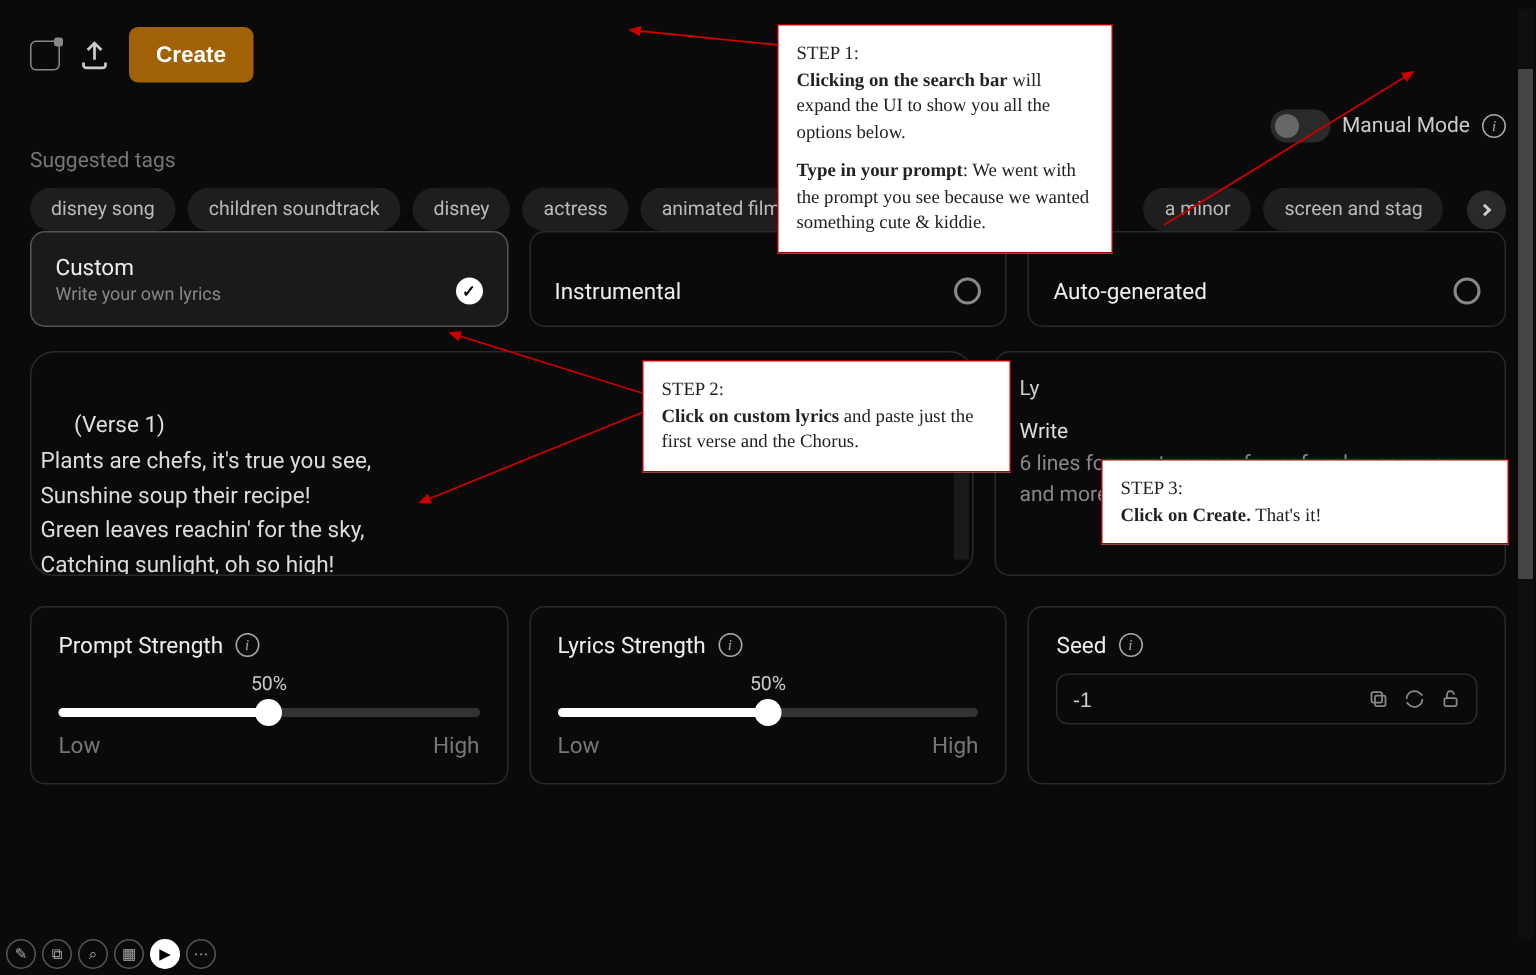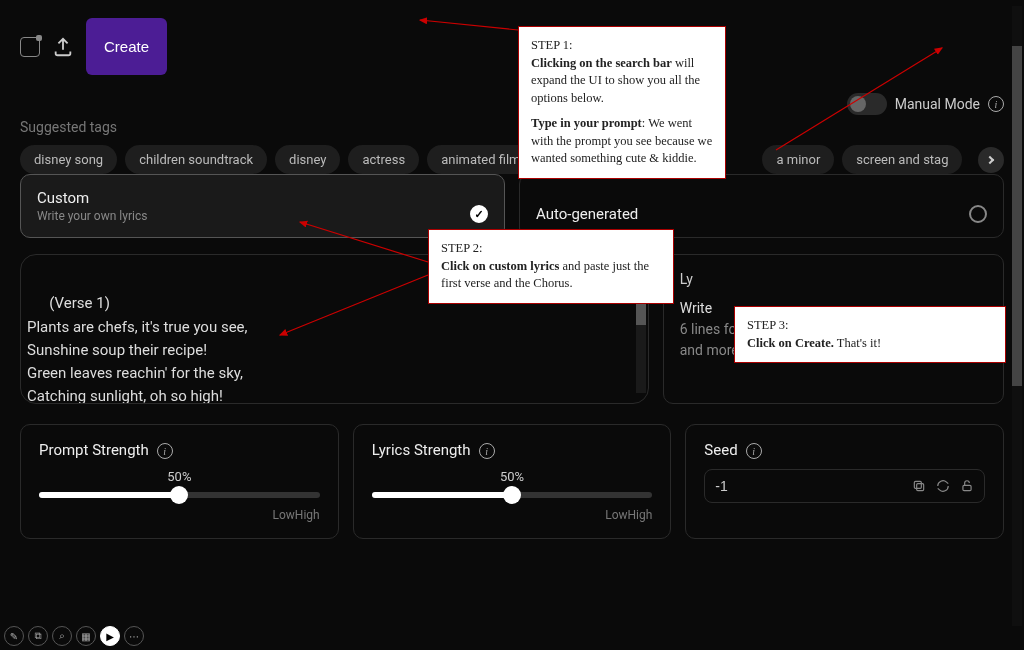--- a/index.html
+++ b/index.html
@@ -46,27 +46,27 @@
     border: none;
     color: #fff;
     font-size: 17px;
     outline: none;
   }
   .upload-icon {
     width: 22px; height: 22px;
     cursor: pointer;
   }
   .create-btn {
-    background: #4c1d95;
+    background: #a16207;
     color: #fff;
     border: none;
-    padding: 20px 18px;
+    padding: 10px 18px;
     border-radius: 6px;
     font-size: 15px;
-    font-weight: 400;
+    font-weight: 700;
     cursor: pointer;
   }
   
   .mode-row {
     display: flex;
     justify-content: flex-end;
     align-items: center;
     gap: 8px;
     margin-bottom: 4px;
   }
@@ -242,21 +242,21 @@
   .adv-card {
     flex: 1;
     border: 1px solid #2a2a2a;
     border-radius: 10px;
     padding: 16px 18px;
   }
   .adv-title {
     color: #eee;
     font-size: 15px;
     display: flex;
-    align-items: flex-end;
+    align-items: center;
     gap: 8px;
     margin-bottom: 10px;
   }
   .slider-val {
     text-align: center;
     color: #ccc;
     font-size: 13px;
     margin-bottom: 4px;
   }
   .slider {
@@ -276,23 +276,23 @@
   .slider-thumb {
     position: absolute;
     width: 18px; height: 18px;
     background: #fff;
     border-radius: 50%;
     top: -6px;
     left: calc(50% - 9px);
   }
   .slider-labels {
     display: flex;
-    justify-content: flex-end;
+    justify-content: space-between;
     color: #777;
-    font-size: 12px;
+    font-size: 15px;
   }
   .seed-input-row {
     display: flex;
     align-items: center;
     border: 1px solid #2a2a2a;
     border-radius: 8px;
     padding: 8px 10px;
     margin-top: 10px;
   }
   .seed-val {
@@ -385,20 +385,24 @@
       </div>
   </div>
 
   <div class="cards-row">
     <div class="lyrics-card selected">
       <div>
         <div class="card-title">Custom</div>
         <div class="card-sub">Write your own lyrics</div>
       </div>
       <div class="radio checked"></div>
+    </div>
+    <div class="lyrics-card">
+      <div class="card-title">Instrumental</div>
+      <div class="radio"></div>
     </div>
     <div class="lyrics-card">
       <div class="card-title">Auto-generated</div>
       <div class="radio"></div>
     </div>
   </div>
 
   <div class="editor-row">
     <div class="editor">
       <span>(Verse 1)
@@ -480,27 +484,27 @@
 
 <div class="bottom-bar">
   <div class="bb-btn">✎</div>
   <div class="bb-btn">⧉</div>
   <div class="bb-btn">⌕</div>
   <div class="bb-btn">▦</div>
   <div class="bb-btn active">▶</div>
   <div class="bb-btn">⋯</div>
 </div>
 
-<div class="callout" style="left:518px; top:26px; width:208px;">
+<div class="callout" style="left:518px; top:16px; width:224px;">
   <div><span>STEP 1:</span></div>
   <div><b>Clicking on the search bar</b><span> will expand the UI to show you all the options below.</span></div>
   <div style="height:8px"></div>
   <div><b>Type in your prompt</b><span>: We went with the prompt you see because we wanted something cute &amp; kiddie.</span></div>
 </div>
-<div class="callout" style="left:428px; top:229px; width:246px;">
+<div class="callout" style="left:428px; top:240px; width:246px;">
   <div><span>STEP 2:</span></div>
   <div><b>Click on custom lyrics</b><span> and paste just the first verse and the Chorus.</span></div>
 </div>
 <div class="callout" style="left:734px; top:306px; width:272px;">
   <div><span>STEP 3:</span></div>
   <div><b>Click on Create.</b><span> That's it!</span></div>
 </div>
 
 <svg class="arrow" style="left:0;top:0;width:1024px;height:650px;">
   <defs>

